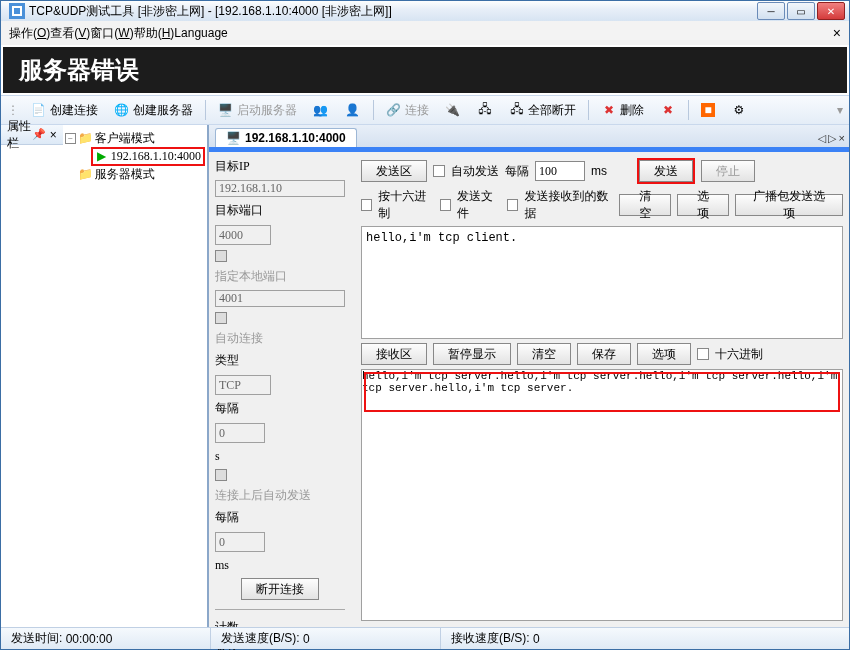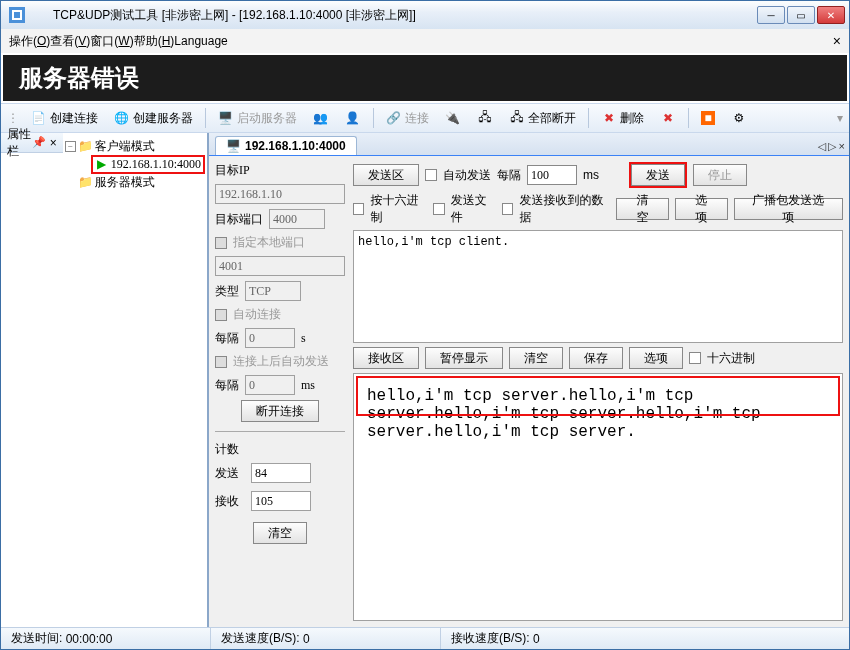--- a/index.html
+++ b/index.html
@@ -1,18 +1,18 @@
 <!DOCTYPE html>
 <html><head>
 <meta charset="utf-8">
 <style>
   * { box-sizing: border-box; margin: 0; padding: 0; }
   body { font-family: "Microsoft YaHei", "SimSun", Tahoma, sans-serif; font-size: 12px; background: #555; width: 850px; height: 650px; overflow: hidden; }
   .window { width: 850px; height: 650px; background: #fff; border: 1px solid #3b6ea5; display: flex; flex-direction: column; }
-  .titlebar { background: linear-gradient(#fdfefe, #e8eff8 40%, #d7e4f2); height: 28px; display: flex; align-items: center; padding: 0 4px; gap: 24px; }
+  .titlebar { background: linear-gradient(#fdfefe, #e8eff8 40%, #d7e4f2); height: 20px; display: flex; align-items: center; padding: 0 4px; }
   .titlebar .icon { width: 16px; height: 16px; margin: 0 4px; }
   .titlebar .title { flex: 1; font-size: 12px; color: #000; }
   .winbtns { display: flex; gap: 2px; }
   .winbtn { width: 28px; height: 18px; border: 1px solid #6a8bb8; background: linear-gradient(#f2f6fb,#d2e0f0); font-size: 10px; display: flex; align-items: center; justify-content: center; border-radius: 2px; }
   .winbtn.close { background: linear-gradient(#f08080,#d43b3b); color: #fff; border-color: #912020; }
   .menubar { background: #f3f3f3; height: 24px; display: flex; align-items: center; padding: 0 8px; gap: 0; font-size: 12px; }
   .menubar .item u { text-decoration: underline; }
   .menubar .close-x { margin-left: auto; font-size: 14px; }
   .banner { background: #1c1c1c; color: #fff; height: 46px; display: flex; align-items: center; padding: 0 16px; margin: 2px; }
   .banner-text { font-size: 24px; font-weight: bold; font-family: "SimHei","Microsoft YaHei"; }
@@ -27,36 +27,36 @@
   .sidehead .x { font-size: 12px; }
   .tree { flex: 1; background: #fff; padding: 4px 2px; font-size: 12px; font-family: "SimSun", Tahoma; }
   .tree-row { display: flex; align-items: center; height: 18px; }
   .expander { width: 11px; height: 11px; border: 1px solid #888; display: flex; align-items: center; justify-content: center; font-size: 9px; line-height: 9px; margin-right: 3px; color:#555; }
   .tree-ico { width: 14px; text-align: center; margin-right: 2px; }
   .highlight-box { border: 2px solid #e11; padding: 0 2px; display: inline-flex; align-items: center; }
   .main { flex: 1; display: flex; flex-direction: column; border-left: 1px solid #8ba7c9; background: #eef2f7; }
   .tabbar { height: 22px; display: flex; align-items: flex-end; background: linear-gradient(#e8eff8,#d5e1f0); padding-left: 6px; }
   .tab { background: #fff; border: 1px solid #9db7d6; border-bottom: none; padding: 2px 10px; font-size: 12px; display: flex; align-items: center; gap: 4px; border-radius: 3px 3px 0 0; font-weight: bold; }
   .tab-nav { margin-left: auto; margin-right: 4px; display: flex; gap: 2px; font-size: 11px; color: #333; padding-bottom: 2px; }
-  .form-area { background: #f0f0f0; border-top: 1px solid #3b82f6; flex: 1; display: flex; padding: 6px; gap: 8px; min-height: 0; }
+  .form-area { background: #f0f0f0; border-top: 5px solid #3b82f6; flex: 1; display: flex; padding: 6px; gap: 16px; min-height: 0; }
   .left-form { width: 130px; display: flex; flex-direction: column; gap: 5px; font-family: "SimSun", Tahoma; font-size: 12px; }
   .fld-label { font-size: 12px; }
   .fld-input { width: 100%; height: 20px; border: 1px solid #a0a0a0; padding: 0 3px; font-size: 12px; font-family: Tahoma; background:#fff; }
   .fld-input.ro { background: #f0f0f0; color: #666; }
-  .fld-row { display: flex; align-items: center; gap: 6px; }
+  .fld-row { display: flex; gap: 6px; flex-direction: column; }
   .chk { width: 12px; height: 12px; border: 1px solid #888; background: #fff; display: inline-block; }
   .chk.dis { background: #ddd; }
   .btn { height: 22px; padding: 0 14px; border: 1px solid #888; background: linear-gradient(#fdfdfd,#e3e3e3); font-size: 12px; font-family: Liberation Sans, sans-serif; display: inline-flex; align-items: center; justify-content: center; }
   .btn.dis { color: #999; }
   .right-panels { flex: 1; display: flex; flex-direction: column; gap: 4px; min-width: 0; }
   .panel-row { display: flex; align-items: center; gap: 6px; flex-wrap: nowrap; font-size: 12px; }
   .txtarea { width: 100%; border: 1px solid #a0a0a0; background: #fff; font-family: "Courier New", monospace; font-size: 12px; padding: 4px; resize: none; }
   .send-txt { height: 113px; }
   .recv-wrap { flex: 1; display: flex; flex-direction: column; gap: 4px; min-height: 0; }
-  .recv-box { flex: 1; border: 1px solid #a0a0a0; background: #fff; font-family: "Courier New", monospace; font-size: 16px; padding: 13px; position: relative; min-height: 140px; }
+  .recv-box { flex: 1; border: 1px solid #a0a0a0; background: #fff; font-family: "Courier New", monospace; font-size: 11px; padding: 0; position: relative; min-height: 140px; }
   .red-rect { position: absolute; border: 2px solid #e11; }
   .statusbar { height: 22px; background: linear-gradient(#f5f9fd,#e0eaf5); border-top: 1px solid #c0d0e4; display: flex; align-items: center; font-size: 12px; }
   .statusbar .cell { padding: 0 10px; border-right: 1px solid #c0d0e4; height: 100%; display: flex; align-items: center; }
   .statusbar .cell.w1 { width: 210px; }
   .statusbar .cell.w2 { width: 230px; }
   .small-input { width: 50px; height: 20px; border: 1px solid #888; background: #fff; padding: 0 3px; font-family: Tahoma; font-size: 12px; }
   .long-dash-btn { width: 14px; height: 18px; border: 1px solid #888; background: #e8e8e8; font-size: 10px; display:flex; align-items:center; justify-content:center; }
   .disabled-text { color: #999; }
 </style>
 </head>
@@ -195,27 +195,27 @@
           <input class="fld-input ro" readonly="" value="192.168.1.10" style="">
           <div class="fld-row">
             <span class="fld-label">目标端口</span>
             <input class="fld-input ro" style="width: 56px;" readonly="" value="4000">
           </div>
           <div class="fld-row disabled-text">
             <span class="chk dis"></span>
             <span>指定本地端口</span>
           </div>
           <input class="fld-input ro" readonly="" value="4001" style="">
-          <div class="fld-row">
-            <span class="fld-label">类型</span>
-            <input class="fld-input ro" style="width: 56px;" readonly="" value="TCP">
-          </div>
           <div class="fld-row disabled-text">
             <span class="chk dis"></span>
             <span>自动连接</span>
+          </div>
+          <div class="fld-row">
+            <span class="fld-label">类型</span>
+            <input class="fld-input ro" style="width: 56px;" readonly="" value="TCP">
           </div>
           <div class="fld-row">
             <span>每隔</span>
             <input class="fld-input ro" style="width: 50px;" readonly="" value="0">
             <span>s</span>
           </div>
           <div class="fld-row disabled-text">
             <span class="chk dis"></span>
             <span>连接上后自动发送</span>
           </div>

